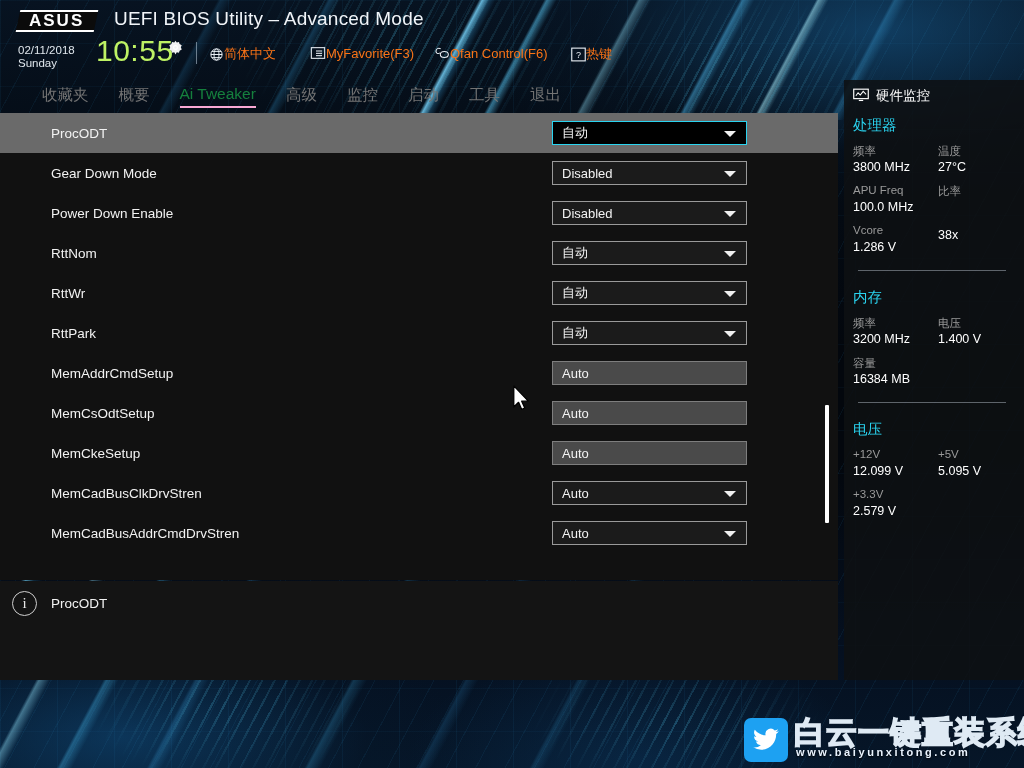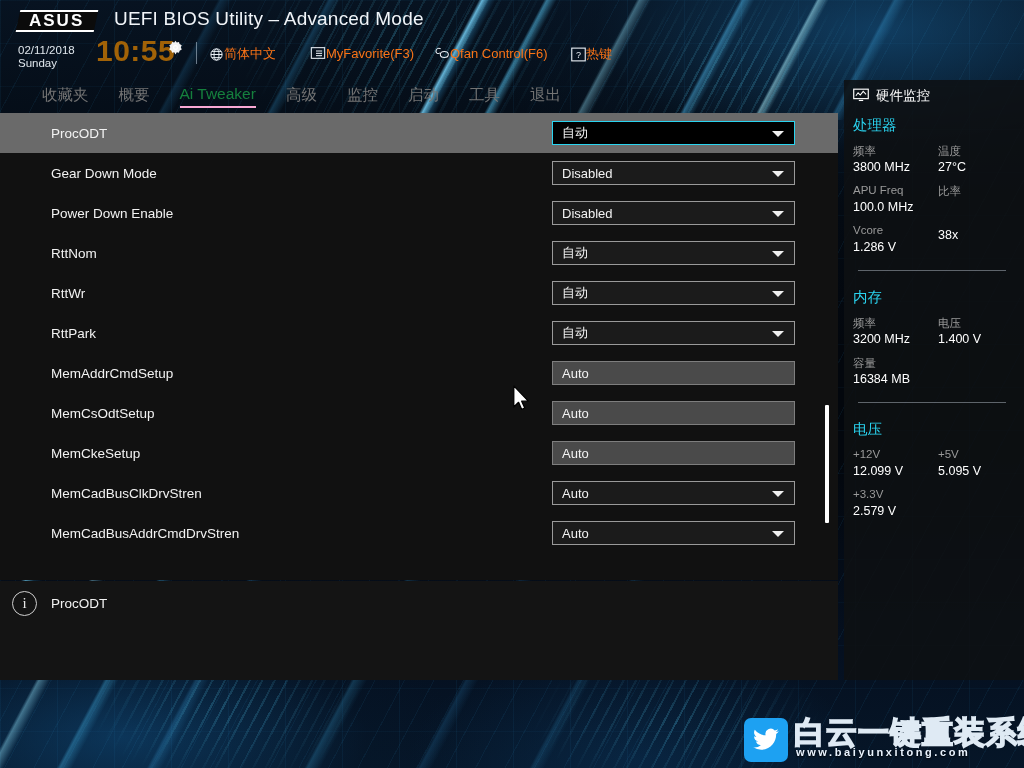--- a/index.html
+++ b/index.html
@@ -110,21 +110,21 @@
     font-size: 19px; font-weight: 400; color: #f0f4f8;
     letter-spacing: 0.2px;
   }
 
   .clock-date {
     position: absolute; left: 18px; top: 44px;
     font-size: 11.5px; line-height: 12.5px; color: #dfe6ec;
   }
   .clock-time {
     position: absolute; left: 96px; top: 36px;
-    font-size: 30px; line-height: 30px; font-weight: 700; color: #a16207;
+    font-size: 30px; line-height: 30px; font-weight: 400; color: #bef264;
     letter-spacing: 0.5px;
   }
   .gear-icon {
     position: absolute; left: 168px; top: 40px;
     width: 15px; height: 15px; cursor: pointer;
   }
   .hdr-sep {
     position: absolute; left: 196px; top: 42px;
     width: 1px; height: 22px; background: rgba(190,205,220,0.55);
   }
@@ -159,21 +159,21 @@
     position: relative; height: 40px; width: 838px;
     display: flex; align-items: center;
   }
   .row.selected { background: #6a6a6a; }
   .row .label {
     position: absolute; left: 51px; font-size: 13.5px; color: #f2f2f2;
     white-space: nowrap;
   }
 
   .ctl {
-    position: absolute; left: 552px; width: 243px; height: 24px;
+    position: absolute; left: 552px; width: 195px; height: 24px;
     display: flex; align-items: center;
     font-size: 13px; color: #f2f2f2;
   }
   .ctl .txt { position: absolute; left: 9px; white-space: nowrap; }
 
   .ctl.dropdown { border: 1px solid #9a9a9a; background: #1b1b1b; cursor: pointer; }
   .ctl.dropdown.sel { border: 1px solid #2ad4f0; background: #000000; }
   .ctl.dropdown .caret {
     position: absolute; right: 10px; top: 50%; margin-top: -2px;
     width: 0; height: 0;

